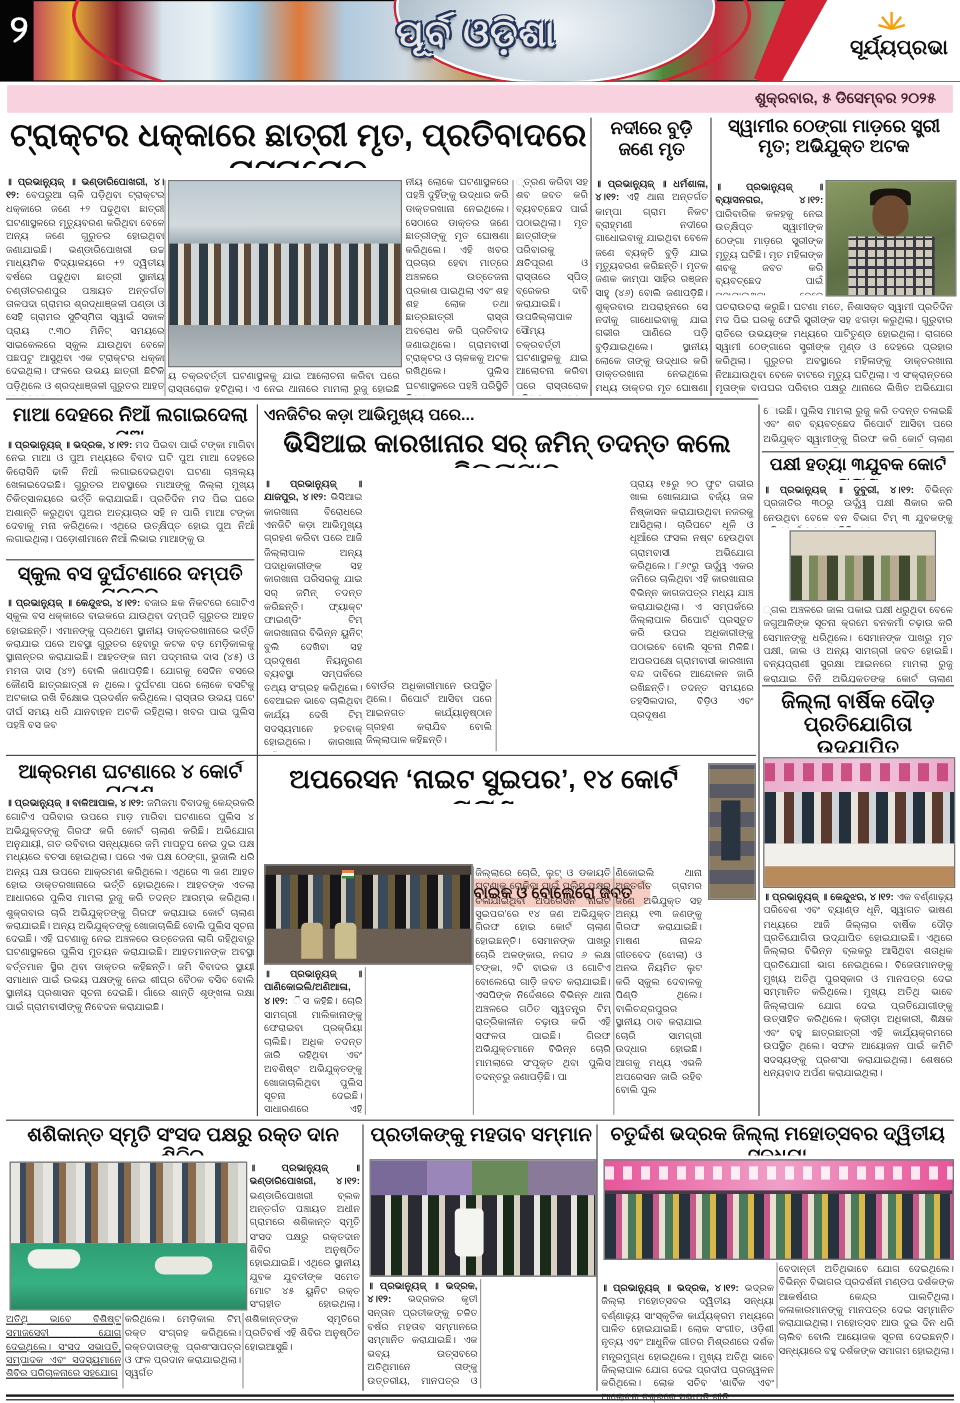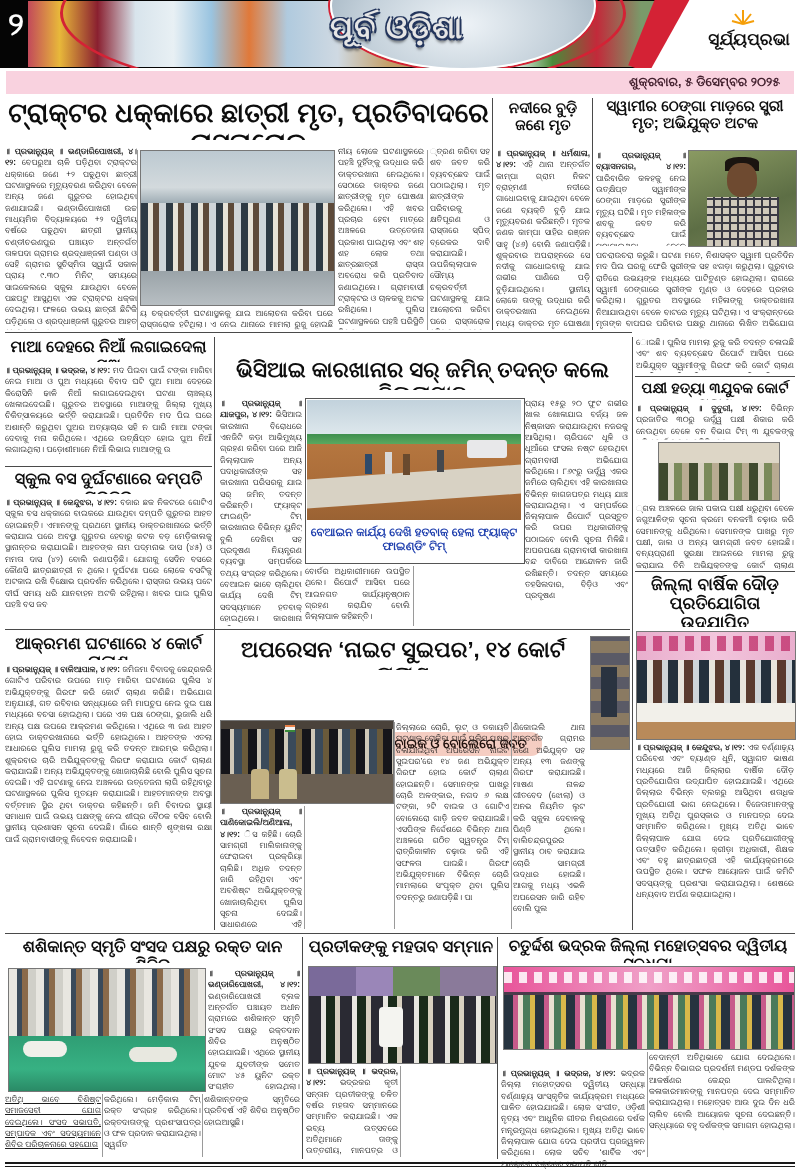--- a/index.html
+++ b/index.html
@@ -130,38 +130,25 @@
     <span class="byline">॥ ପ୍ରଭାନ୍ୟୁଜ୍ ॥ ଭଦ୍ରକ, ୪।୧୨:</span>
     <span>ମଦ ପିଇବା ପାଇଁ ଟଙ୍କା ମାଗିବା ନେଇ ମାଆ ଓ ପୁଅ ମଧ୍ୟରେ ବିବାଦ ଘଟି ପୁଅ ମାଆ ଦେହରେ କିରୋସିନି ଢାଳି ନିଆଁ ଲଗାଇଦେଇଥିବା ଘଟଣା ଚାଞ୍ଚଲ୍ୟ ଖେଳାଇଦେଇଛି। ଗୁରୁତର ଅବସ୍ଥାରେ ମାଆଙ୍କୁ ଜିଲ୍ଲା ମୁଖ୍ୟ ଚିକିତ୍ସାଳୟରେ ଭର୍ତ୍ତି କରାଯାଇଛି। ପ୍ରତିଦିନ ମଦ ପିଇ ଘରେ ଅଶାନ୍ତି କରୁଥିବା ପୁଅର ଅତ୍ୟାଚାର ସହି ନ ପାରି ମାଆ ଟଙ୍କା ଦେବାକୁ ମନା କରିଥିଲେ। ଏଥିରେ ଉତ୍‌କ୍ଷିପ୍ତ ହୋଇ ପୁଅ ନିଆଁ ଲଗାଇଥିଲା। ପଡ଼ୋଶୀମାନେ ନିଆଁ ଲିଭାଇ ମାଆଙ୍କୁ ଉ</span>
   </div>
   <div class="hr" style="left:5px;top:466px;width:207px;"></div>
   <div class="hl" style="left:5px;top:470px;width:207px;height:24px;font-size:16px;">ସ୍କୁଲ ବସ ଦୁର୍ଘଟଣାରେ ଦମ୍ପତି ଗୁରୁତର</div>
   <div class="body" style="left:5px;top:497px;width:207px;height:130px;">
     <span class="byline">॥ ପ୍ରଭାନ୍ୟୁଜ୍ ॥ କେନ୍ଦୁଝର, ୪।୧୨:</span>
     <span>ବଜାର ଛକ ନିକଟରେ ଗୋଟିଏ ସ୍କୁଲ ବସ ଧକ୍କାରେ ବାଇକରେ ଯାଉଥିବା ଦମ୍ପତି ଗୁରୁତର ଆହତ ହୋଇଛନ୍ତି। ଏମାନଙ୍କୁ ପ୍ରଥମେ ସ୍ଥାନୀୟ ଡାକ୍ତରଖାନାରେ ଭର୍ତ୍ତି କରାଯାଇ ପରେ ଅବସ୍ଥା ଗୁରୁତର ହେବାରୁ କଟକ ବଡ଼ ମେଡ଼ିକାଲକୁ ସ୍ଥାନାନ୍ତର କରାଯାଇଛି। ଆହତଙ୍କ ନାମ ପଦ୍ମନାଭ ଦାସ (୪୫) ଓ ମମତା ଦାସ (୪୨) ବୋଲି ଜଣାପଡ଼ିଛି। ଯୋଗକୁ ସେଦିନ ବସରେ କୌଣସି ଛାତ୍ରଛାତ୍ରୀ ନ ଥିଲେ। ଦୁର୍ଘଟଣା ପରେ ଲୋକେ ବସଟିକୁ ଅଟକାଇ ରଖି ବିକ୍ଷୋଭ ପ୍ରଦର୍ଶନ କରିଥିଲେ। ରାସ୍ତାର ଉଭୟ ପଟେ ଦୀର୍ଘ ସମୟ ଧରି ଯାନବାହନ ଅଟକି ରହିଥିଲା। ଖବର ପାଇ ପୁଲିସ ପହଞ୍ଚି ବସ ଜବ</span>
   </div>
 
+  <div class="kick" style="left:220px;top:338px;width:330px;height:20px;font-size:13.5px;">ଏନଜିଟିର କଡ଼ା ଆଭିମୁଖ୍ୟ ପରେ...</div>
   <div class="hl" style="left:217px;top:358px;width:411px;height:32px;font-size:21.5px;">ଭିସିଆଇ କାରଖାନାର ସର୍ ଜମିନ୍ ତଦନ୍ତ କଲେ ଜିଲ୍ଲାପାଳ</div>
   <div class="body" style="left:220px;top:398px;width:82px;height:228px;">
     <span class="byline">॥ ପ୍ରଭାନ୍ୟୁଜ୍ ॥ ଯାଜପୁର, ୪।୧୨:</span>
     <span>ଭିସିଆଇ କାରଖାନା ବିରୋଧରେ ଏନଜିଟି କଡ଼ା ଆଭିମୁଖ୍ୟ ଗ୍ରହଣ କରିବା ପରେ ଆଜି ଜିଲ୍ଲାପାଳ ଅନ୍ୟ ପଦାଧିକାରୀଙ୍କ ସହ କାରଖାନା ପରିସରକୁ ଯାଇ ସର୍ ଜମିନ୍ ତଦନ୍ତ କରିଛନ୍ତି। ଫ୍ୟାକ୍ଟ ଫାଇଣ୍ଡିଂ ଟିମ୍ କାରଖାନାର ବିଭିନ୍ନ ୟୁନିଟ୍ ବୁଲି ଦେଖିବା ସହ ପ୍ରଦୂଷଣ ନିୟନ୍ତ୍ରଣ ବ୍ୟବସ୍ଥା ସମ୍ପର୍କରେ ତଥ୍ୟ ସଂଗ୍ରହ କରିଥିଲେ। ବେଆଇନ ଭାବେ ଚାଲିଥିବା କାର୍ଯ୍ୟ ଦେଖି ଟିମ୍ ସଦସ୍ୟମାନେ ହତବାକ୍ ହୋଇଥିଲେ। କାରଖାନା ପରିସରରେ </span>
-  </div>
-  <div class="framebox" style="left:305px;top:398px;width:218px;height:164px;">
-    <div class="photo" style="left:1px;top:1px;width:214px;height:120px;border:none;">
-      <div class="band" style="top:0;height:28%;background:linear-gradient(180deg,#c2d2dc,#dde7ec);"></div>
-      <div class="band" style="top:28%;height:9%;background:linear-gradient(180deg,#3f8f4f,#5aa85f);"></div>
-      <div class="band" style="top:37%;height:63%;background:linear-gradient(180deg,#b5763f,#a96b38 60%,#9a6233);"></div>
-      <div class="fig" style="left:0;top:60%;width:100%;height:24%;background:#d8d2c4;transform:skewY(-4deg);"></div>
-      <div class="fig" style="left:58px;top:54px;width:7px;height:20px;background:#2e4a6a;"></div>
-      <div class="fig" style="left:78px;top:52px;width:7px;height:22px;background:#d8d8d8;"></div>
-      <div class="fig" style="left:96px;top:54px;width:7px;height:21px;background:#6a4a2e;"></div>
-      <div class="fig" style="left:130px;top:50px;width:7px;height:22px;background:#44484e;"></div>
-      <div class="fig" style="left:160px;top:40px;width:40px;height:18px;background:#e8e8ea;border-radius:3px;"></div>
-    </div>
-    <div class="caption" style="left:4px;top:126px;width:208px;height:34px;">ବେଆଇନ କାର୍ଯ୍ୟ ଦେଖି ହତବାକ୍ ହେଲା ଫ୍ୟାକ୍ଟ ଫାଇଣ୍ଡିଂ ଟିମ୍</div>
   </div>
   <div class="body" style="left:525px;top:398px;width:103px;height:228px;">ପ୍ରାୟ ୧୫ରୁ ୨୦ ଫୁଟ ଗଭୀର ଖାଲ ଖୋଳାଯାଇ ବର୍ଜ୍ୟ ଜଳ ନିଷ୍କାସନ କରାଯାଉଥିବା ନଜରକୁ ଆସିଥିଲା। ଚାରିପଟେ ଧୂଳି ଓ ଧୂଆଁରେ ଫସଲ ନଷ୍ଟ ହେଉଥିବା ଗ୍ରାମବାସୀ ଅଭିଯୋଗ କରିଥିଲେ। ୮୬୯ରୁ ଊର୍ଦ୍ଧ୍ୱ ଏକର ଜମିରେ ଚାଲିଥିବା ଏହି କାରଖାନାର ବିଭିନ୍ନ କାଗଜପତ୍ର ମଧ୍ୟ ଯାଞ୍ଚ କରାଯାଇଥିଲା। ଏ ସମ୍ପର୍କରେ ଜିଲ୍ଲାପାଳ ରିପୋର୍ଟ ପ୍ରସ୍ତୁତ କରି ଉପର ଅଧିକାରୀଙ୍କୁ ପଠାଇବେ ବୋଲି ସୂଚନା ମିଳିଛି। ଅପରପକ୍ଷେ ଗ୍ରାମବାସୀ କାରଖାନା ବନ୍ଦ ଦାବିରେ ଆନ୍ଦୋଳନ ଜାରି ରଖିଛନ୍ତି। ତଦନ୍ତ ସମୟରେ ତହସିଲଦାର, ବିଡ଼ିଓ ଏବଂ ପ୍ରଦୂଷଣ </div>
   <div class="body" style="left:305px;top:566px;width:105px;height:60px;">ବୋର୍ଡର ଅଧିକାରୀମାନେ ଉପସ୍ଥିତ ଥିଲେ। ରିପୋର୍ଟ ଆସିବା ପରେ ଆଇନଗତ କାର୍ଯ୍ୟାନୁଷ୍ଠାନ ଗ୍ରହଣ କରାଯିବ ବୋଲି ଜିଲ୍ଲାପାଳ କହିଛନ୍ତି।</div>
   <div class="body" style="left:416px;top:566px;width:107px;height:60px;"></div>
   <div class="vrl" style="left:413px;top:566px;height:60px;"></div>
 
   <div class="body" style="left:636px;top:337px;width:158px;height:36px;">ୋଇଛି। ପୁଲିସ ମାମଲା ରୁଜୁ କରି ତଦନ୍ତ ଚଳାଇଛି ଏବଂ ଶବ ବ୍ୟବଚ୍ଛେଦ ରିପୋର୍ଟ ଆସିବା ପରେ ଅଭିଯୁକ୍ତ ସ୍ୱାମୀଙ୍କୁ ଗିରଫ କରି କୋର୍ଟ ଚାଲାଣ କରାଯିବ ବୋଲି ପୁଲିସ ସୂଚନା ଦେଇଛି। ଏହି ଘଟଣା ପରେ </div>
   <div class="hr" style="left:635px;top:376px;width:160px;"></div>
   <div class="hl" style="left:635px;top:380px;width:160px;height:20px;font-size:14.5px;">ପକ୍ଷୀ ହତ୍ୟା ୩ଯୁବକ କୋର୍ଟ ଚାଲାଣ</div>
   <div class="body" style="left:636px;top:403px;width:158px;height:37px;">

